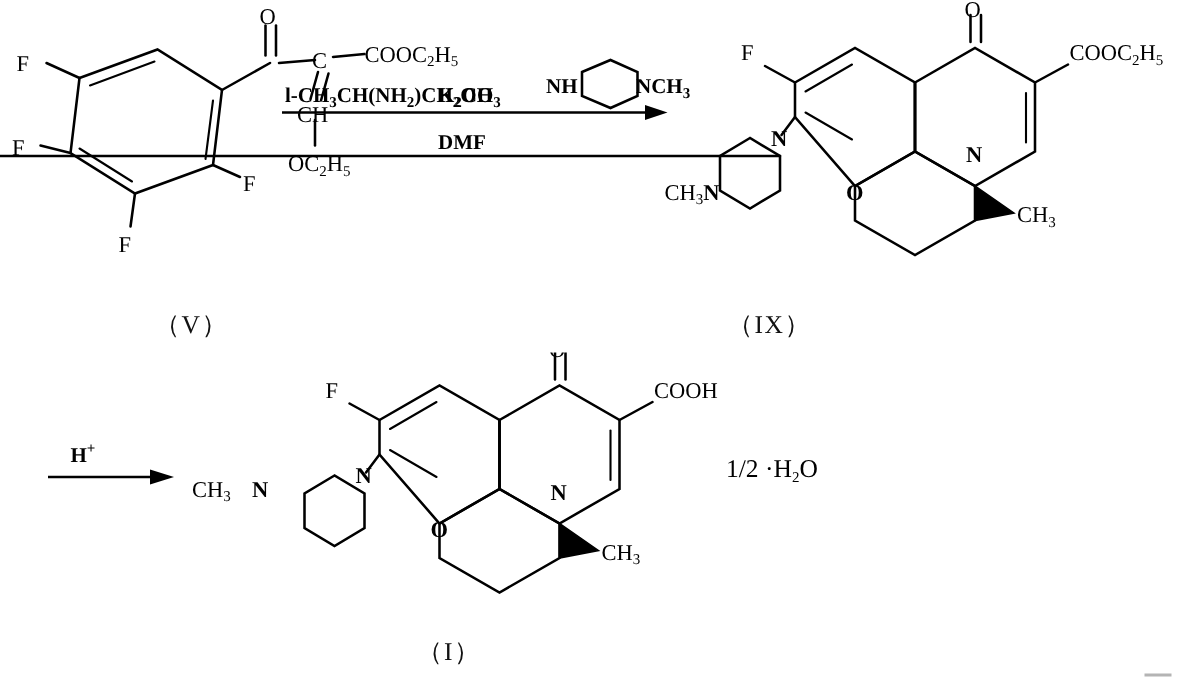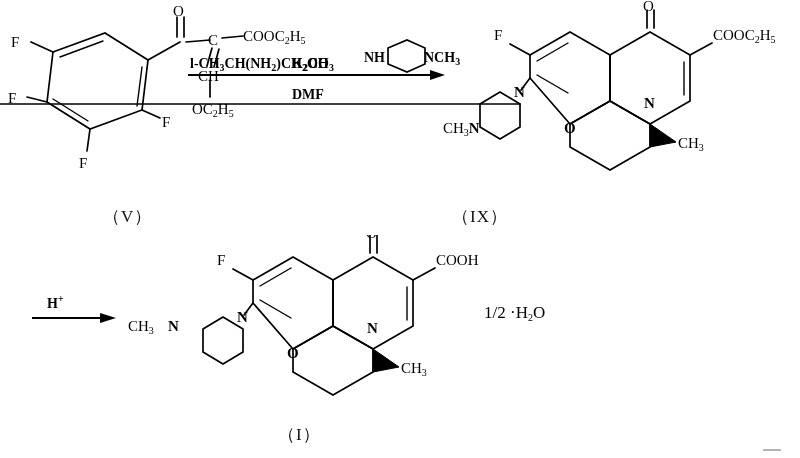--- a/index.html
+++ b/index.html
@@ -115,21 +115,21 @@
     <text class="atom" x="643" y="11">O</text>
     <text class="atom" x="713" y="40"><tspan>COOC</tspan><tspan class="sub" dy="3">2</tspan><tspan dy="-3">H</tspan><tspan class="sub" dy="3">5</tspan></text>
     <text class="atomb" x="644" y="108">N</text>
     <text class="atomb" x="564" y="133">O</text>
     <text class="atom" x="678" y="148"><tspan>CH</tspan><tspan class="sub" dy="3">3</tspan></text>
     <text class="atomb" x="514" y="97">N</text>
     <text class="atom" x="443" y="133"><tspan>CH</tspan><tspan class="sub" dy="3">3</tspan><tspan class="atomb" dy="-3">N</tspan></text>
   </svg>
 
   <div class="lbl cmpd-label" style="left:103px;top:205px;">（V）</div>
-  <div class="lbl cmpd-label" style="left:452px;top:205px;">（IX）</div>
+  <div class="lbl cmpd-label" style="left:485px;top:205px;">（IX）</div>
 
   <svg width="800" height="200" style="position:absolute;left:0;top:235px;">
 
     <g>
       <line class="arrowline" x1="32" y1="83" x2="102" y2="83"></line>
       <polygon points="100,78 116,83 100,88" fill="#000"></polygon>
     </g>
     <text class="rx" x="47" y="73"><tspan>H</tspan><tspan class="sup" dy="-6">+</tspan></text>
 
     <g>

